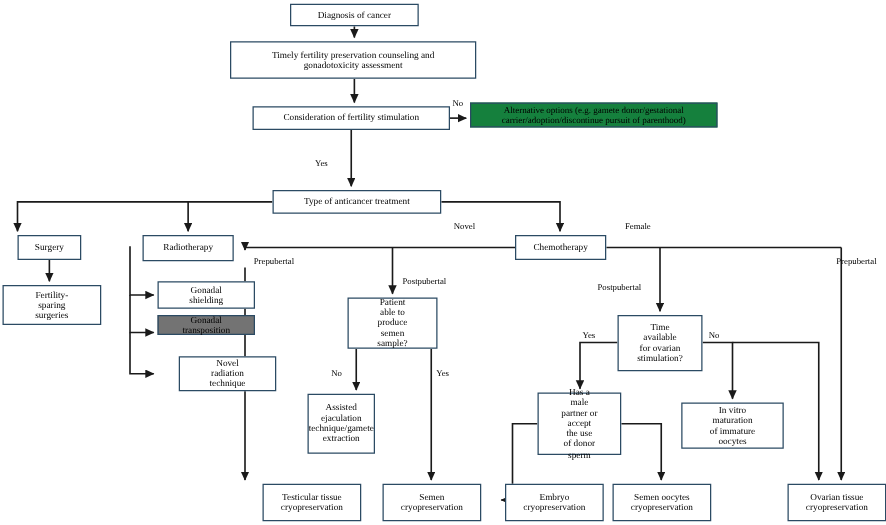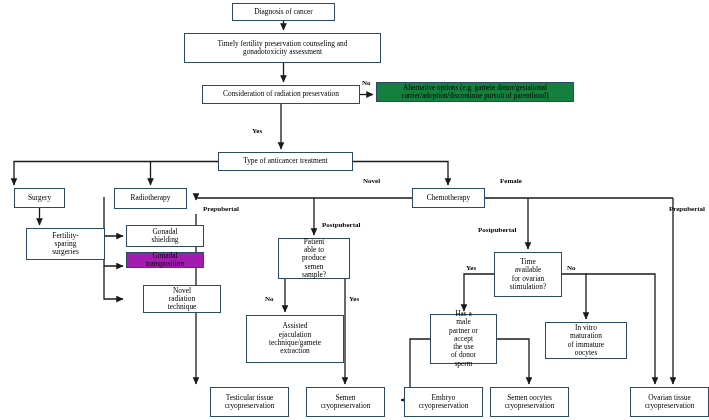--- a/index.html
+++ b/index.html
@@ -33,21 +33,20 @@
     padding:1px 18px;
     color:#000;
   }
   .node span{display:block;white-space:pre-line;}
   .elabel{
     position:absolute;
     white-space:nowrap;
     color:#000;
     background:transparent;
     line-height:1;
-    font-weight:bold;
   }
 </style>
 </head>
 <body>
 
 <div id="canvas">
   <svg class="edges" viewBox="0 0 709 420">
     <defs>
       <marker id="arrowhead" markerWidth="7" markerHeight="7" refX="5.2" refY="2.6" orient="auto" markerUnits="strokeWidth">
         <path d="M0,0 L0,5.2 L5.6,2.6 z" fill="#1a1a1a"></path>
@@ -83,59 +82,59 @@
   </svg>
   <div id="node-layer">
       <div class="node" style="left: 232px; top: 3px; width: 103px; height: 18px; font-size: 7.4px; border-color: rgb(43, 74, 99); background: rgb(255, 255, 255);">
         <span>Diagnosis of cancer</span>
       </div>
       <div class="node" style="left: 184px; top: 33px; width: 197px; height: 30px; font-size: 7.4px; border-color: rgb(43, 74, 99); background: rgb(255, 255, 255);">
         <span>Timely fertility preservation counseling and
 gonadotoxicity assessment</span>
       </div>
       <div class="node" style="left: 202px; top: 85px; width: 158px; height: 19px; font-size: 7.4px; border-color: rgb(43, 74, 99); background: rgb(255, 255, 255);">
-        <span>Consideration of radiation preservation</span>
+        <span>Consideration of fertility stimulation</span>
       </div>
       <div class="node" style="left: 376px; top: 82px; width: 198px; height: 20px; font-size: 7.2px; border-color: rgb(43, 74, 99); background: #15803d; justify-content: center;">
         <span>Alternative options (e.g. gamete donor/gestational
 carrier/adoption/discontinue pursuit of parenthood)</span>
       </div>
       <div class="node" style="left: 218px; top: 152px; width: 135px; height: 19px; font-size: 7.4px; border-color: rgb(43, 74, 99); background: rgb(255, 255, 255);">
         <span>Type of anticancer treatment</span>
       </div>
       <div class="node" style="left: 14px; top: 188px; width: 51px; height: 20px; font-size: 7.4px; border-color: rgb(43, 74, 99); background: rgb(255, 255, 255);">
         <span>Surgery</span>
       </div>
-      <div class="node" style="left: 2px; top: 228px; width: 79px; height: 32px; font-size: 7.4px; border-color: rgb(43, 74, 99); background: rgb(255, 255, 255); margin-left: 24px;">
+      <div class="node" style="left: 2px; top: 228px; width: 79px; height: 32px; font-size: 7.4px; border-color: rgb(43, 74, 99); background: rgb(255, 255, 255);">
         <span>Fertility-sparing
 surgeries</span>
       </div>
       <div class="node" style="left: 114px; top: 188px; width: 73px; height: 21px; font-size: 7.4px; border-color: rgb(43, 74, 99); background: rgb(255, 255, 255);">
         <span>Radiotherapy</span>
       </div>
       <div class="node" style="left: 126px; top: 225px; width: 78px; height: 22px; font-size: 7.4px; border-color: rgb(43, 74, 99); background: rgb(255, 255, 255);">
         <span>Gonadal shielding</span>
       </div>
-      <div class="node" style="left: 126px; top: 252px; width: 78px; height: 16px; font-size: 7.4px; border-color: rgb(43, 74, 99); background: #a21caf;">
+      <div class="node" style="left: 126px; top: 252px; width: 78px; height: 16px; font-size: 7.4px; border-color: rgb(43, 74, 99); background: #737373;">
         <span>Gonadal
 transposition</span>
       </div>
       <div class="node" style="left: 126px; top: 285px; width: 78px; height: 28px; font-size: 7.4px; border-color: rgb(43, 74, 99); background: rgb(255, 255, 255); margin-left: 17px;">
         <span>Novel radiation
 technique</span>
       </div>
       <div class="node" style="left: 412px; top: 188px; width: 73px; height: 20px; font-size: 7.4px; border-color: rgb(43, 74, 99); background: rgb(255, 255, 255);">
         <span>Chemotherapy</span>
       </div>
       <div class="node" style="left: 278px; top: 238px; width: 72px; height: 41px; font-size: 7.4px; border-color: rgb(43, 74, 99); background: rgb(255, 255, 255);">
         <span>Patient able to
 produce semen
 sample?</span>
       </div>
-      <div class="node" style="left: 246px; top: 315px; width: 98px; height: 48px; font-size: 7.4px; border-color: rgb(43, 74, 99); background: rgb(255, 255, 255);">
+      <div class="node" style="left: 246px; top: 315px; width: 54px; height: 48px; font-size: 7.4px; border-color: rgb(43, 74, 99); background: rgb(255, 255, 255);">
         <span>Assisted
 ejaculation
 technique/gamete
 extraction</span>
       </div>
       <div class="node" style="left: 210px; top: 387px; width: 79px; height: 30px; font-size: 7.4px; border-color: rgb(43, 74, 99); background: rgb(255, 255, 255);">
         <span>Testicular tissue
 cryopreservation</span>
       </div>
       <div class="node" style="left: 306px; top: 387px; width: 79px; height: 30px; font-size: 7.4px; border-color: rgb(43, 74, 99); background: rgb(255, 255, 255);">

